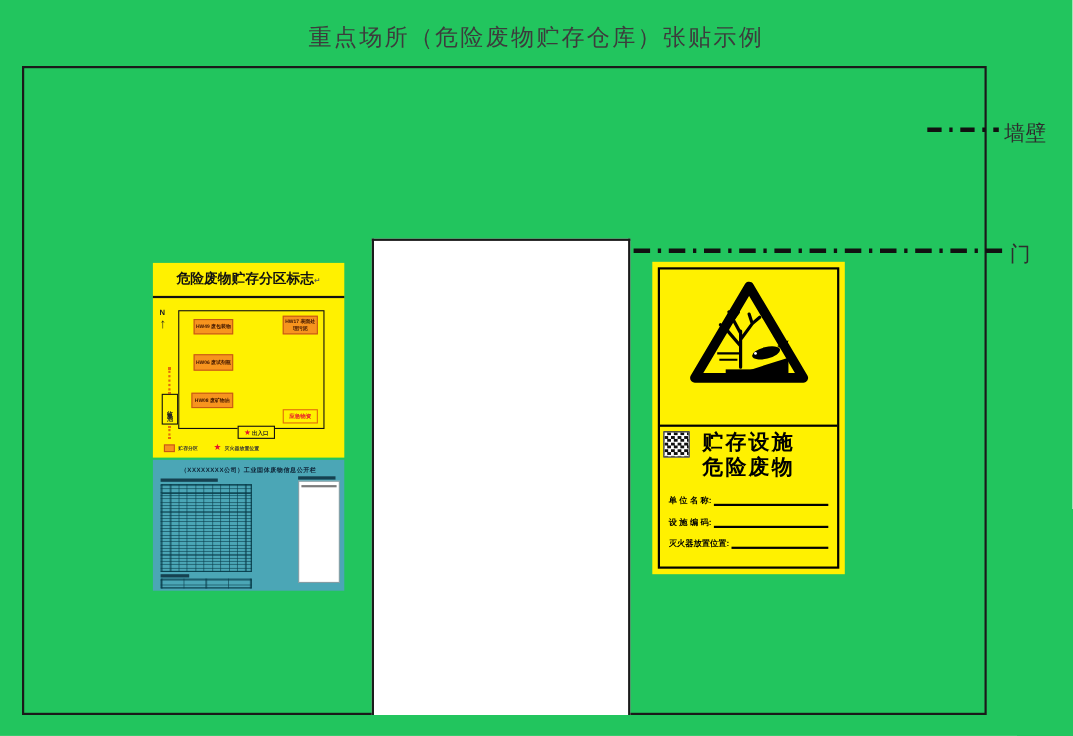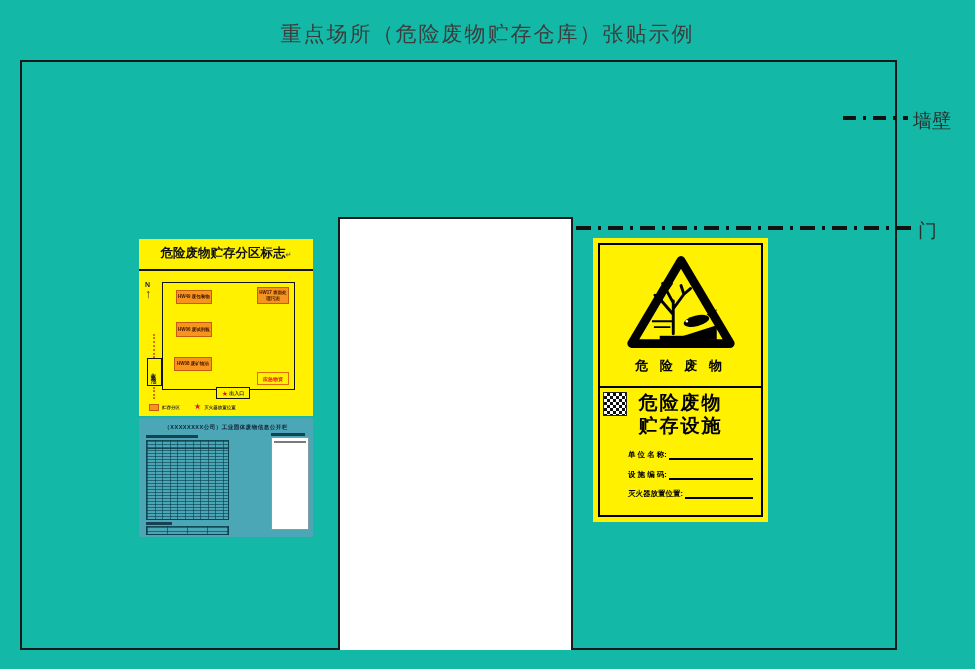--- a/index.html
+++ b/index.html
@@ -1,16 +1,16 @@
 <!DOCTYPE html>
 <html><head>
 <meta charset="utf-8">
 <style>
   html,body{margin:0;padding:0;background:#fff;}
-  .page{position:relative;width:975px;height:669px;background:#14b8a6;
+  .page{position:relative;width:975px;height:669px;background:#22c55e;
         font-family:"Liberation Sans","DejaVu Sans",sans-serif;overflow:hidden;}
   .abs{position:absolute;}
 
   
   .page-title{left:0;top:20px;width:975px;text-align:center;
     font-family:"Liberation Serif","DejaVu Serif",serif;
     font-size:21px;letter-spacing:2px;color:#3c3c3c;}
 
   
   .wall-rect{left:20px;top:60px;width:877px;height:590px;border:2px solid #1a1a1a;box-sizing:border-box;}
@@ -63,21 +63,21 @@
   
   .storage-sign{left:593px;top:238px;width:175px;height:284px;background:#FFF100;box-sizing:border-box;}
   .sign-frame{left:5px;top:5px;width:165px;height:274px;border:2.5px solid #000;box-sizing:border-box;}
   .sign-top{position:absolute;left:0;top:0;width:100%;height:143px;border-bottom:2.5px solid #000;box-sizing:border-box;text-align:center;}
   .warning-text{margin-top:1px;font-size:13px;font-weight:bold;letter-spacing:4px;color:#000;}
   .sign-bottom{position:absolute;left:0;top:143px;width:100%;height:126px;}
   .qr{position:absolute;left:3px;top:4px;width:24px;height:24px;background:#fff;
       background-image:repeating-conic-gradient(#101010 0% 25%, #ffffff 0% 50%);
       background-size:6px 6px;border:1px solid #222;box-sizing:border-box;}
   .facility-name{width:100%;text-align:center;font-size:19px;font-weight:bold;letter-spacing:2px;color:#000;line-height:23px;margin-top:3px;}
-  .fields{position:absolute;left:8px;right:8px;top:62px;margin-left:20px;}
+  .fields{position:absolute;left:8px;right:8px;top:62px;}
   .field-row{display:flex;align-items:flex-end;margin-bottom:9.5px;}
   .field-label{font-size:7.5px;font-weight:bold;color:#000;white-space:nowrap;}
   .field-line{flex:1;border-bottom:2px solid #000;height:7px;margin-left:2px;}
 </style>
 </head>
 <body>
 
 <div class="page">
 
   <div class="abs page-title">重点场所（危险废物贮存仓库）张贴示例</div>
@@ -149,28 +149,27 @@
         <svg width="116" height="102" viewBox="0 0 120 104" style="margin-top:5px;">
           <path d="M60 10 L111 96 L9 96 Z" fill="none" stroke="#000" stroke-width="9" stroke-linejoin="round"></path>
           <path d="M52 86 L52 52 M52 66 L40 52 M52 60 L63 45 M52 54 L45 41 M45 41 L41 34 M45 41 L50 34 M40 52 L33 46 M40 52 L38 43 M63 45 L60 36 M63 45 L70 39" stroke="#000" stroke-width="3" fill="none" stroke-linecap="round"></path>
           <path d="M30 73 L52 73 M32 79 L49 79" stroke="#000" stroke-width="2"></path>
           <path d="M50 92 L97 77 L97 92 Z" fill="#000"></path>
           <rect x="38" y="88" width="50" height="4.5" fill="#000"></rect>
           <ellipse cx="76" cy="72.5" rx="13.5" ry="5.5" transform="rotate(-14 76 72.5)" fill="#000"></ellipse>
           <path d="M86.5 66 L97 60.5 L94 71 Z" fill="#000"></path>
           <circle cx="66" cy="73" r="1.3" fill="#fff"></circle>
         </svg>
-        <div class="warning-text">危 险 废 物</div>
       </div>
 
       <div class="sign-bottom">
         <div class="qr"></div>
         <div class="facility-name">
+          <div>贮存设施</div>
           <div>危险废物</div>
-          <div>贮存设施</div>
         </div>
         <div class="fields">
           <div class="field-row">
             <span class="field-label">单 位 名 称:</span>
             <span class="field-line"></span>
           </div>
           <div class="field-row">
             <span class="field-label">设 施 编 码:</span>
             <span class="field-line"></span>
           </div>

